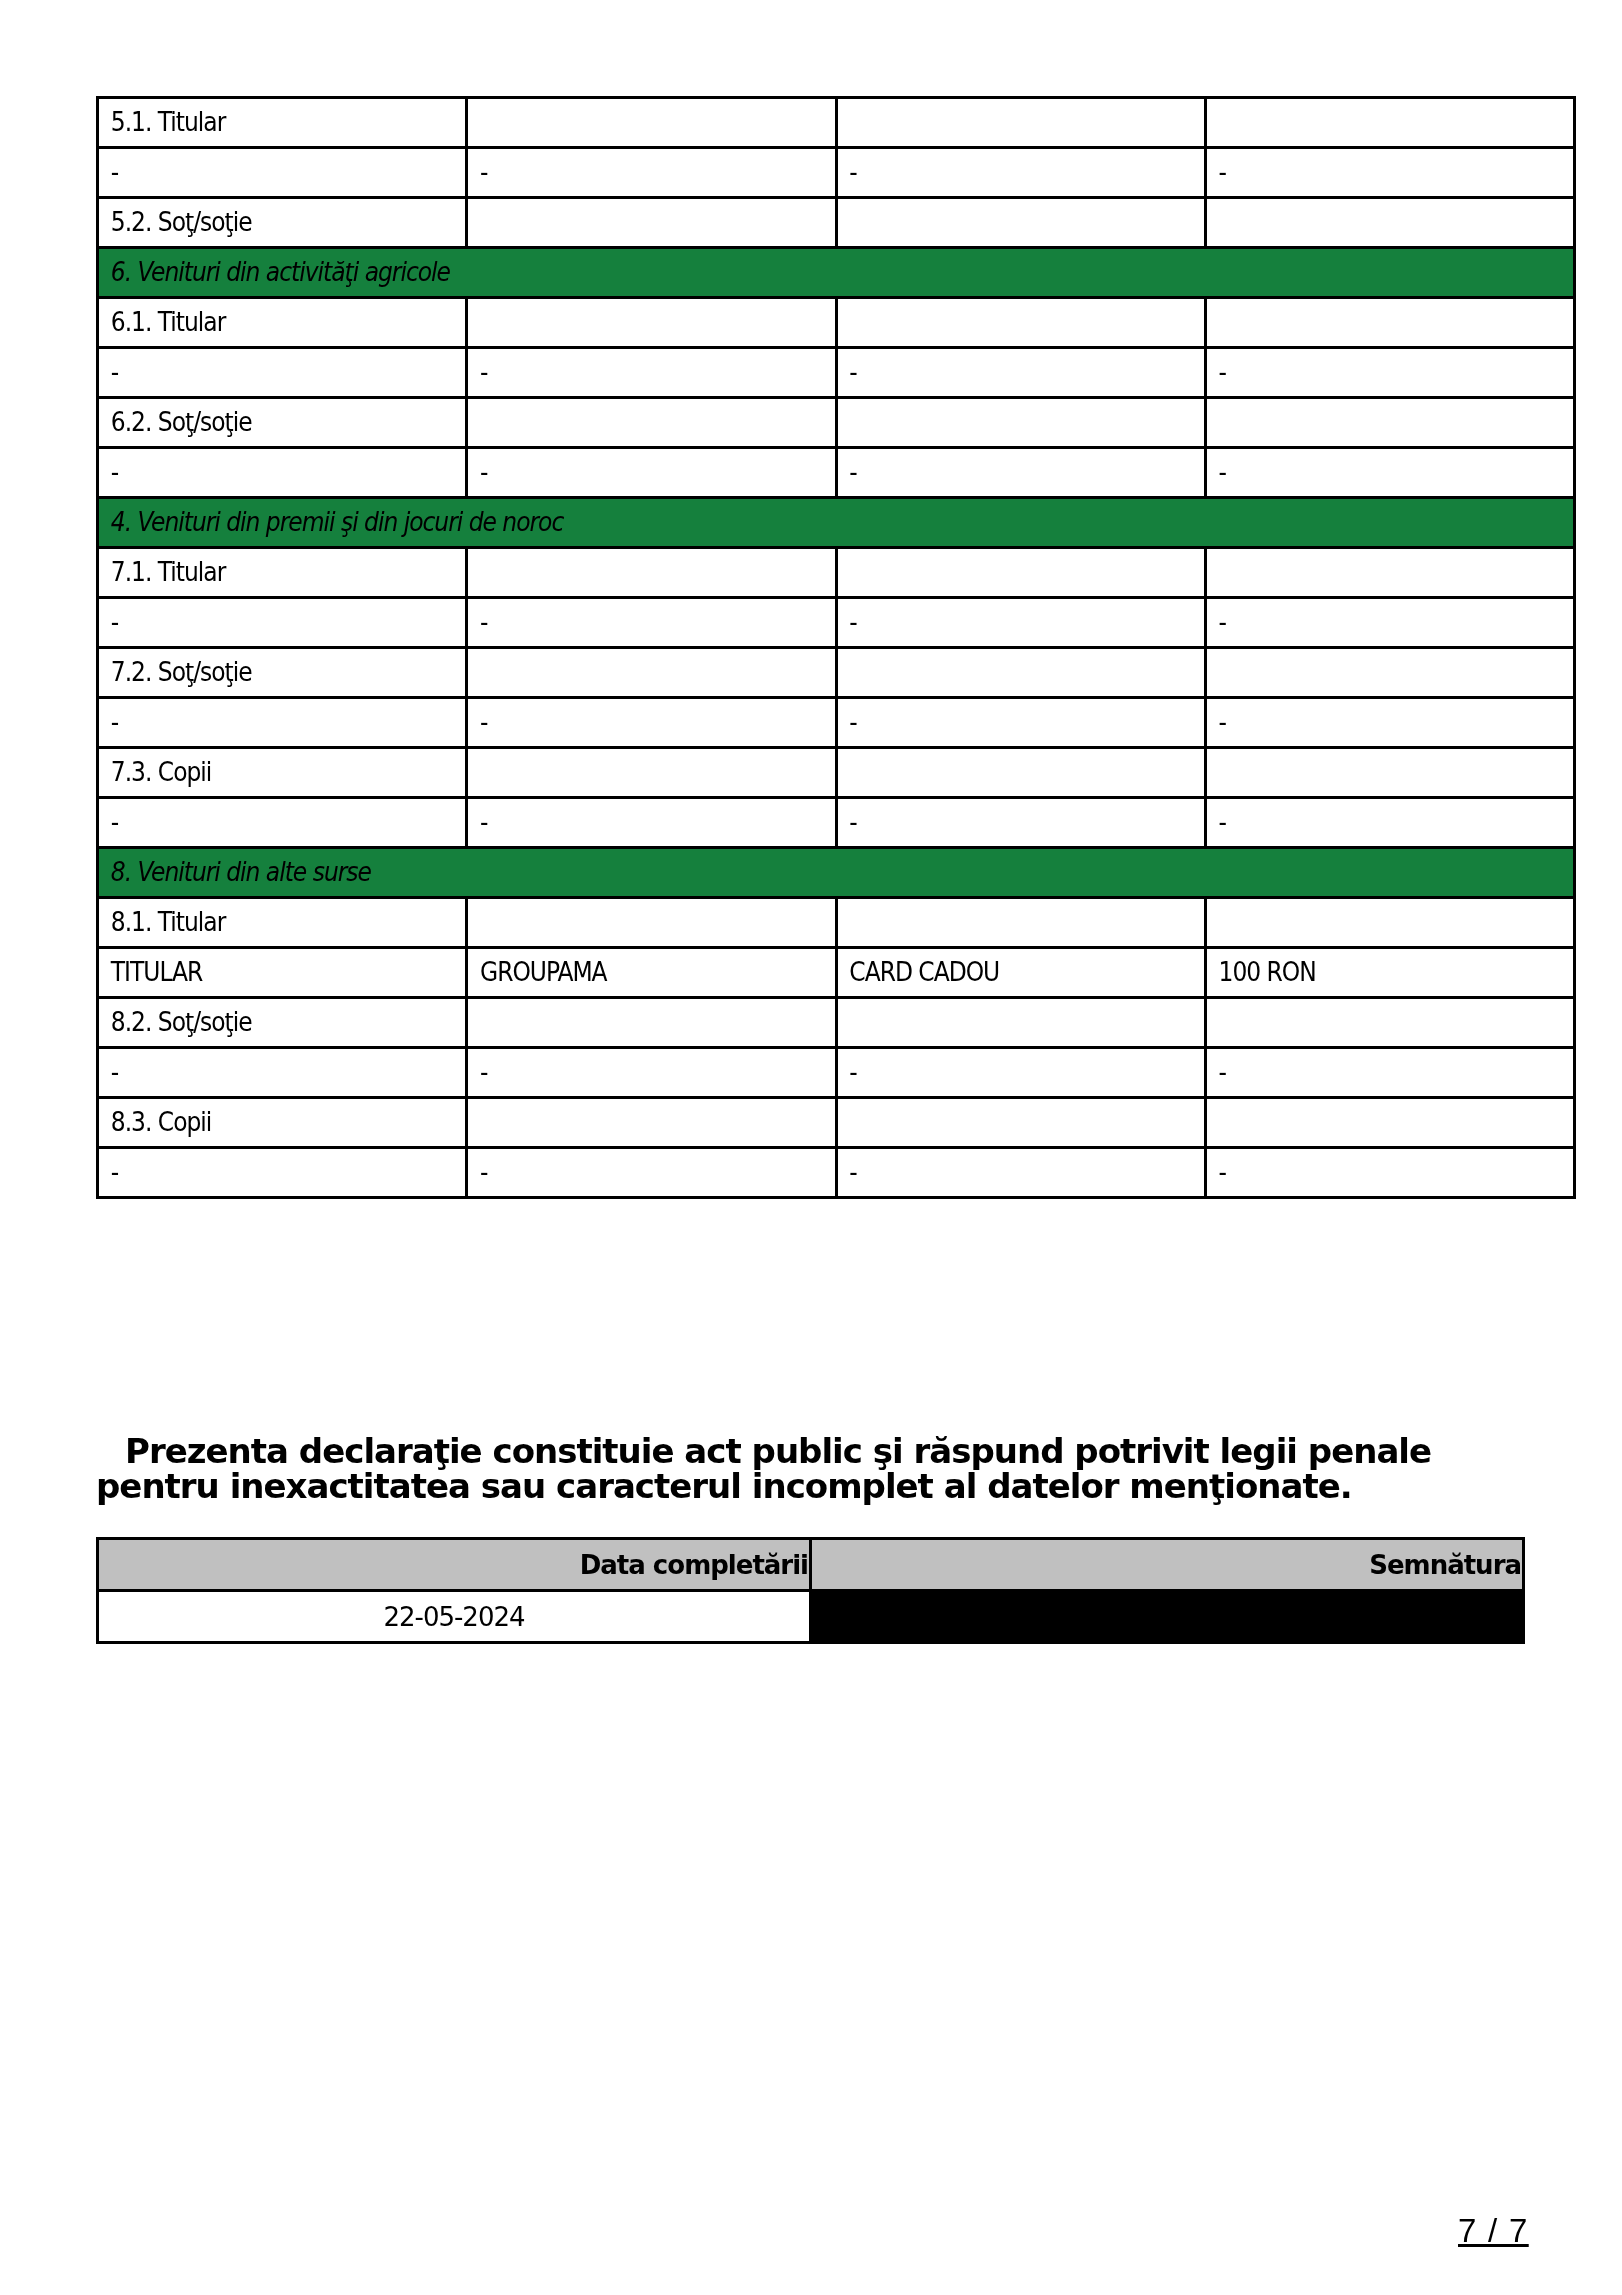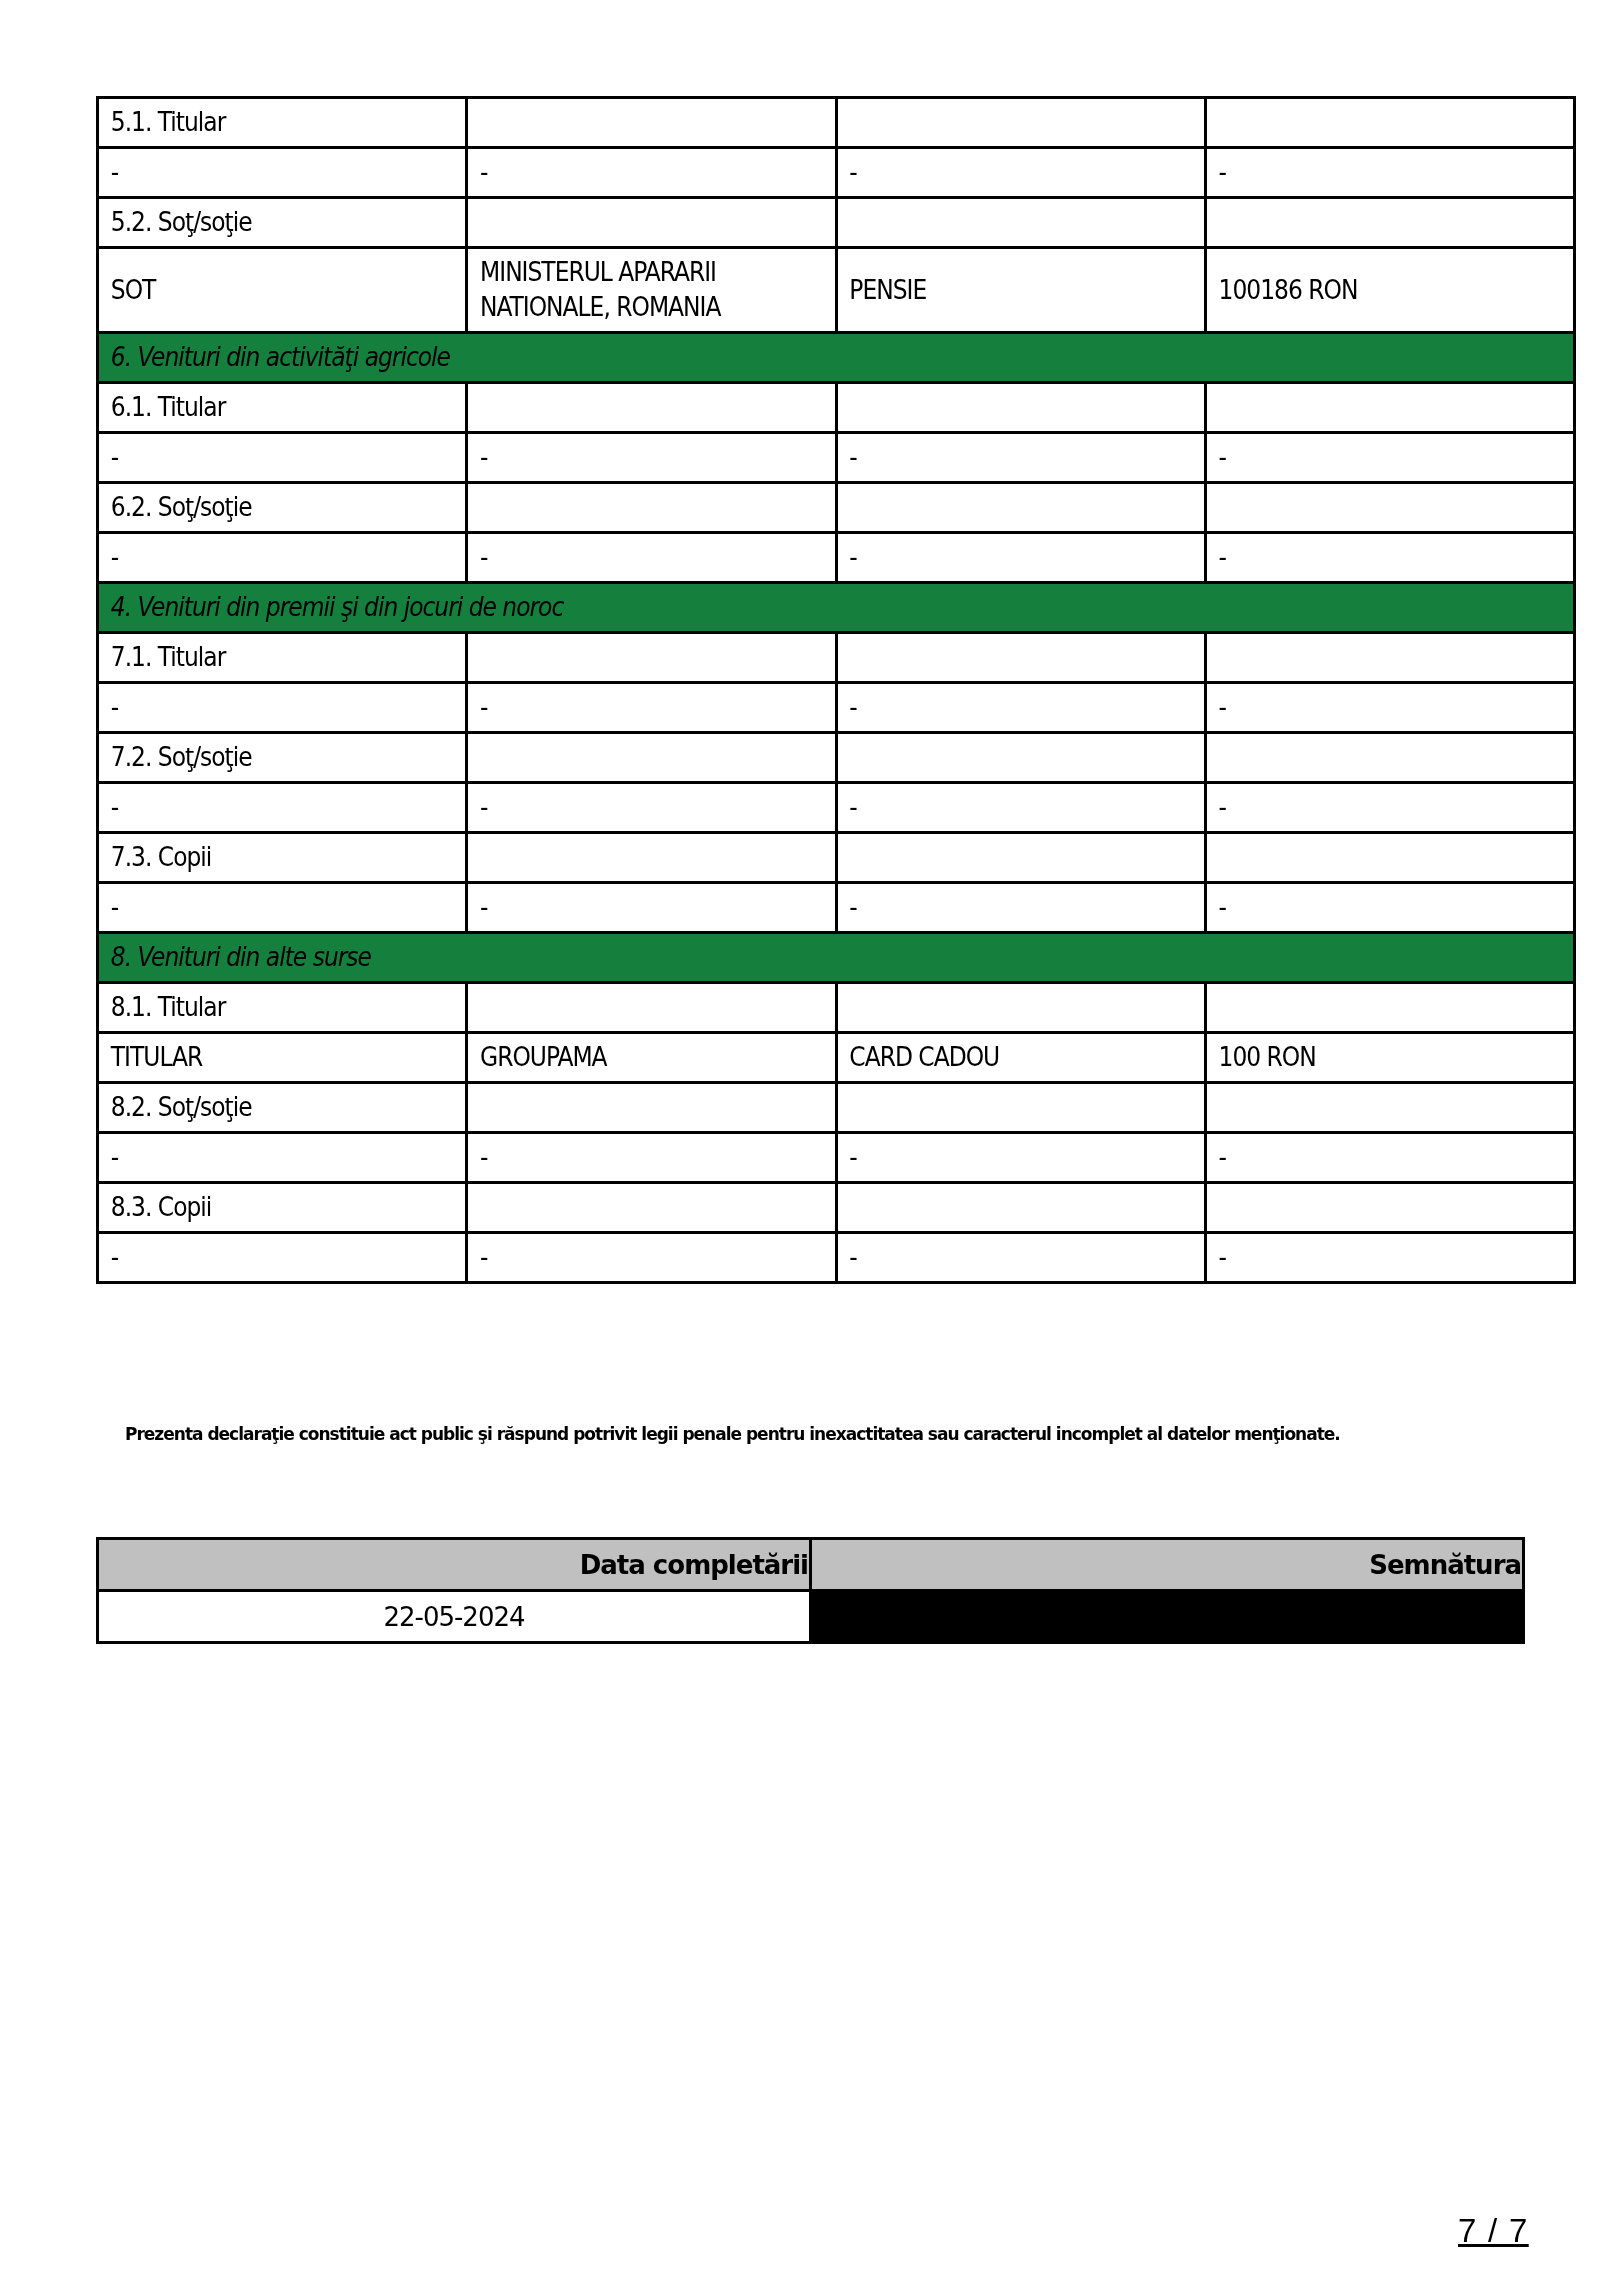--- a/index.html
+++ b/index.html
@@ -29,21 +29,21 @@
   }
   table.income td.tall { height: 82px; }
   table.income tr.section td {
     background: #15803d;
     font-style: italic;
   }
   table.income col { width: 25%; }
 
   .declaration {
     position: absolute; left: 96px; top: 1400px; width: 1433px;
-    font-size: 17px; line-height: 35px; font-weight: bold;
+    font-size: 34px; line-height: 35px; font-weight: bold;
     letter-spacing: -1px;
     text-indent: 29px;
   }
 
   table.sign {
     position: absolute; left: 96px; top: 1537px; width: 1429px;
     border-collapse: collapse; table-layout: fixed;
     border: 3.9px solid #000;
   }
   table.sign th, table.sign td {
@@ -83,27 +83,20 @@
           <td>-</td>
           <td>-</td>
           <td>-</td>
           <td>-</td>
         </tr>
         <tr>
           <td>5.2. Soţ/soţie</td>
           <td></td>
           <td></td>
           <td></td>
-        </tr>
-        <tr>
-          <td class="tall">SOT</td>
-          <td class="tall">MINISTERUL APARARII
-NATIONALE, ROMANIA</td>
-          <td class="tall">PENSIE</td>
-          <td class="tall">100186 RON</td>
         </tr>
         <tr class="section">
           <td colspan="4">6. Venituri din activităţi agricole</td>
         </tr>
         <tr>
           <td>6.1. Titular</td>
           <td></td>
           <td></td>
           <td></td>
         </tr>

